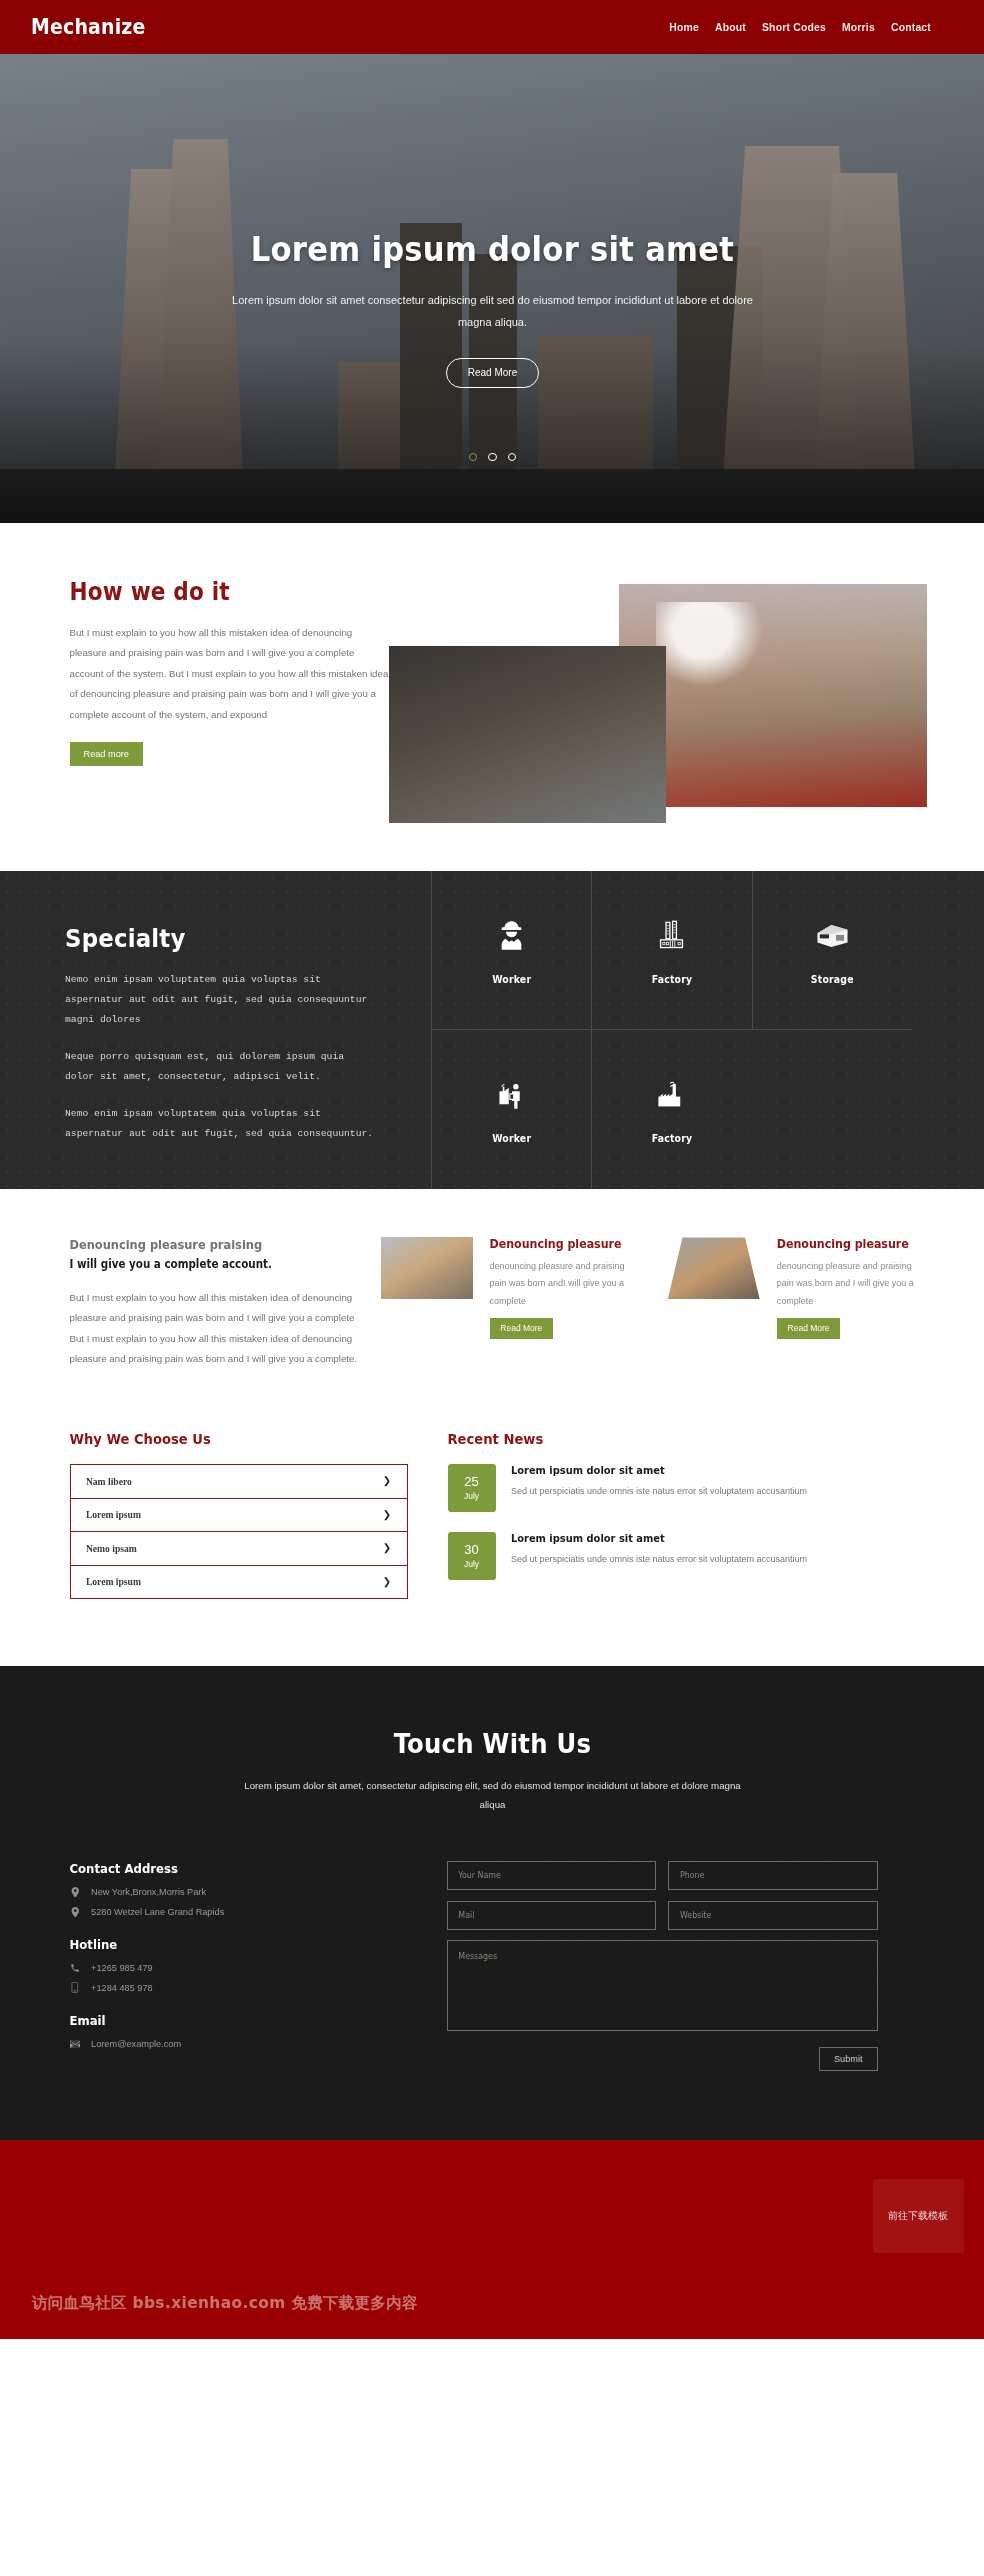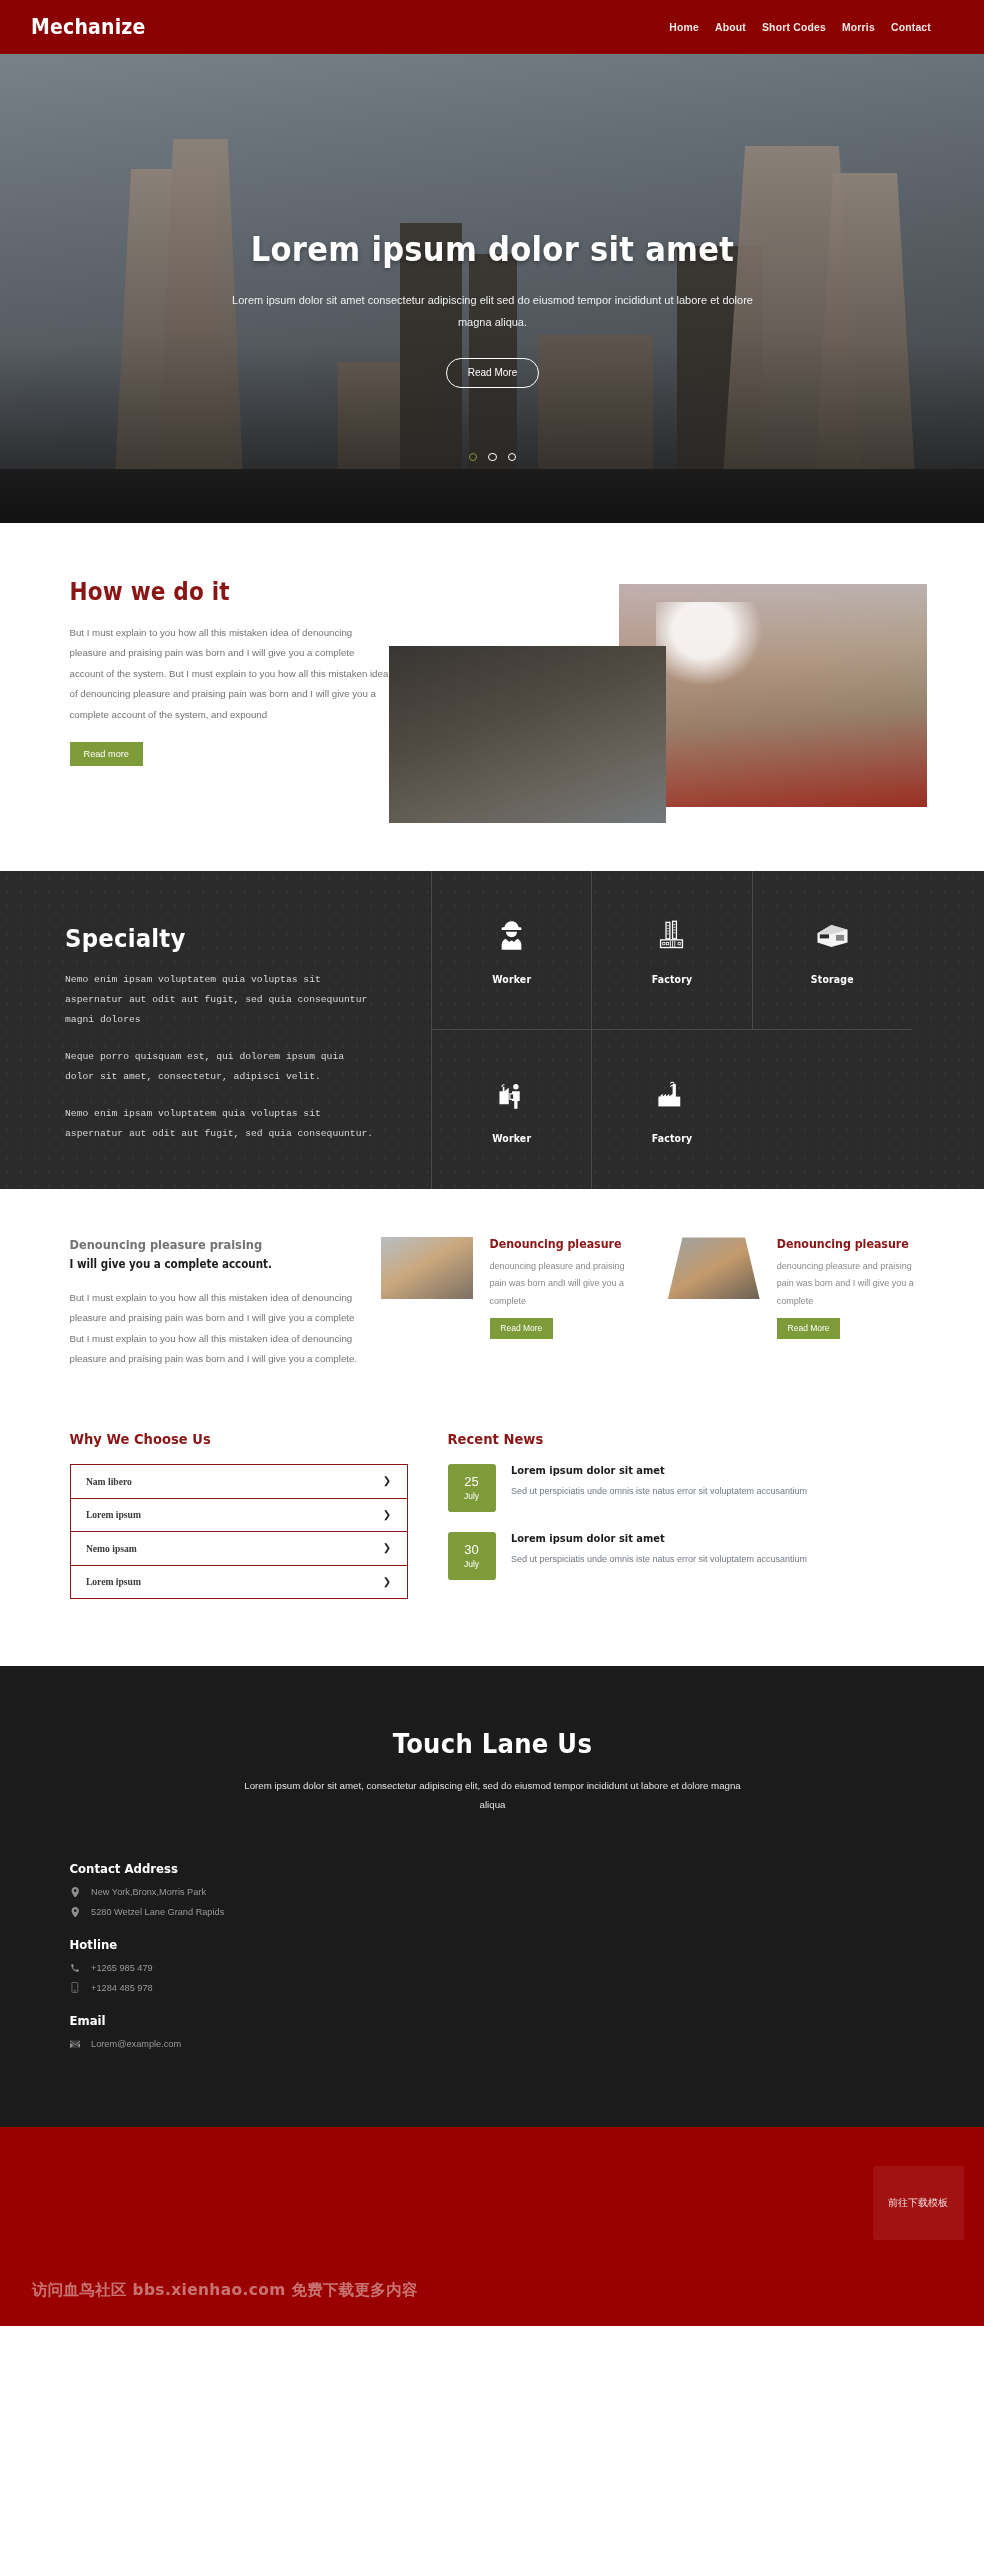--- a/index.html
+++ b/index.html
@@ -712,21 +712,21 @@
         </div>
       </div>
 
     </div>
   </div>
 </section>
 
 <section class="touch">
   <div class="touch-dots"></div>
   <div class="touch-head">
-    <h2 class="touch-title">Touch Lane Us</h2>
+    <h2 class="touch-title">Touch With Us</h2>
     <p class="touch-sub">Lorem ipsum dolor sit amet, consectetur adipiscing elit, sed do eiusmod tempor incididunt ut labore et dolore magna aliqua</p>
   </div>
   <div class="wrap">
     <div class="touch-body">
 
       <div class="contact-col">
         <h3 class="c-head">Contact Address</h3>
         <div class="c-line">
           <span class="c-ico">
             <svg width="8.5" height="10.8" viewBox="0 0 24 32" fill="#8e8e8e">
@@ -769,20 +769,34 @@
             <svg width="10.8" height="8.5" viewBox="0 0 24 18" fill="#8e8e8e">
                 <path d="M0 0h24v18H0z" opacity=".25"></path>
                 <path d="M0 0l12 9L24 0v2L12 11 0 2z"></path>
                 <path d="M0 18l8-7-8-5zM24 18l-8-7 8-5z"></path>
               </svg>
           </span>
           <span>Lorem@example.com</span>
         </div>
       </div>
 
+      <div class="form-col">
+        <div class="form-row">
+          <input class="f-input" placeholder="Your Name" style="">
+          <input class="f-input" placeholder="Phone" style="">
+        </div>
+        <div class="form-row">
+          <input class="f-input" placeholder="Mail" style="">
+          <input class="f-input" placeholder="Website" style="">
+        </div>
+        <textarea class="f-area" placeholder="Messages" style=""></textarea>
+        <div class="submit-wrap">
+          <button class="btn-submit">Submit</button>
+        </div>
+      </div>
 
     </div>
   </div>
 </section>
 
 <footer class="bottom-bar">
   <div class="wm-left">访问血鸟社区 bbs.xienhao.com 免费下载更多内容</div>
   <div class="wm-badge">前往下载模板</div>
 </footer>
 

